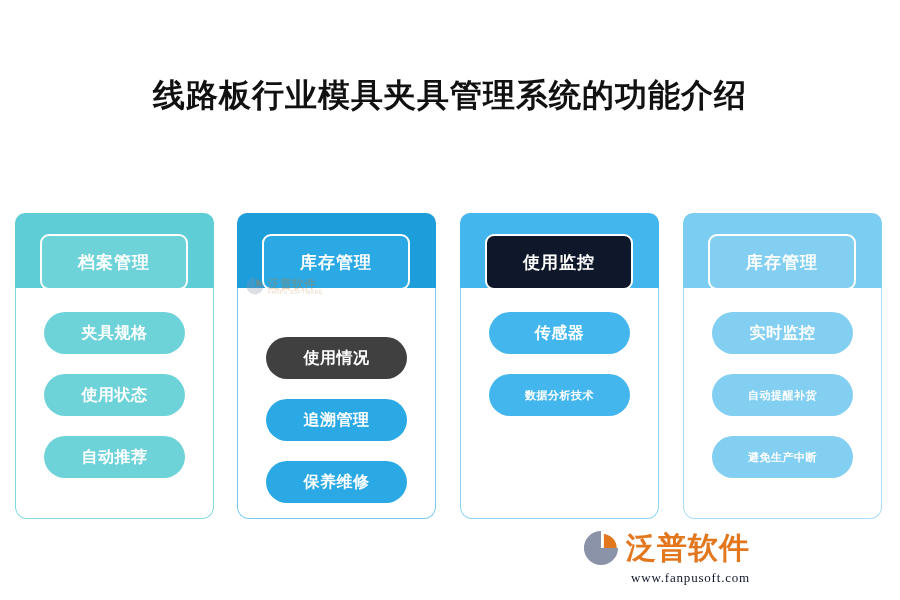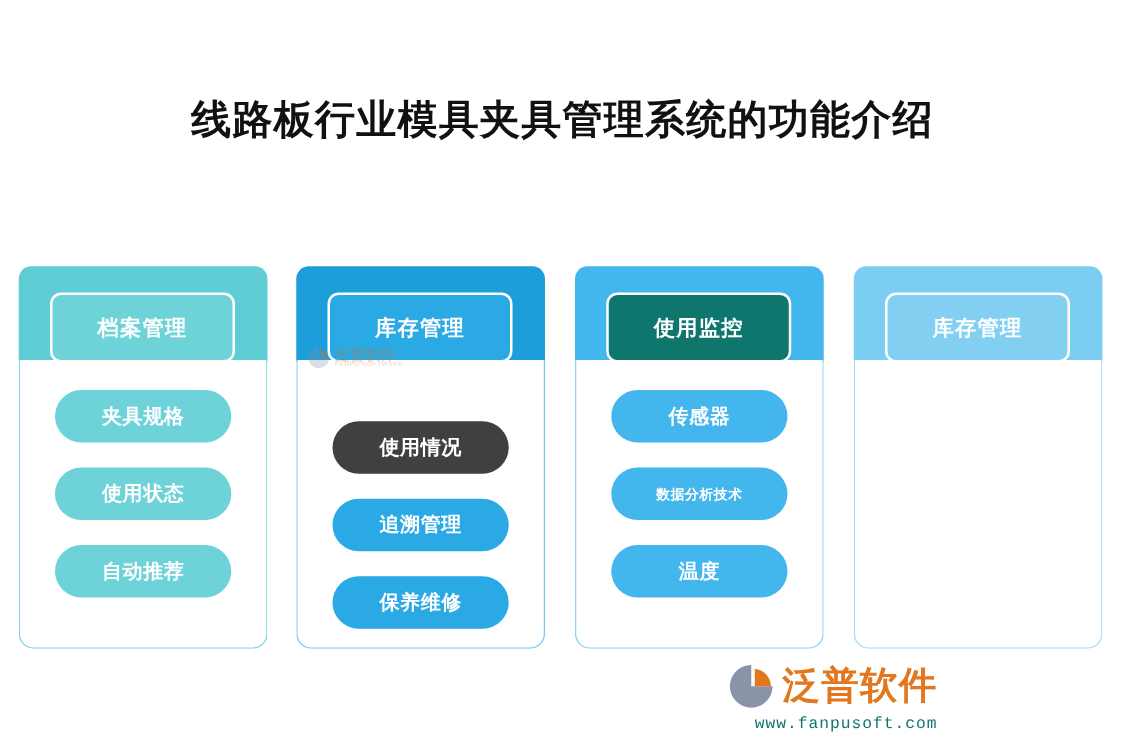--- a/index.html
+++ b/index.html
@@ -157,24 +157,24 @@
   #brand-logo .logo-name {
     font-size:30px;
     font-weight:bold;
     color:#e2771e;
     letter-spacing:1px;
     font-family:"Liberation Sans", sans-serif;
     line-height:1;
   }
   #brand-logo .logo-url {
     font-size:13px;
-    color:#0f766e;
+    color:#0f172a;
     letter-spacing:0.8px;
     margin-top:3px;
-    font-family:Liberation Mono, monospace;
+    font-family:Liberation Serif, serif;
   }
 </style>
 </head>
 <body>
 
 <div id="stage" style="background: rgb(255, 255, 255);">
 
   <div id="page-title">线路板行业模具夹具管理系统的功能介绍</div>
 
   <div id="columns">
@@ -207,32 +207,36 @@
       <div class="items">
         <div class="item-pill" style="background: #404040; margin-top: 25px;">使用情况</div>
         <div class="item-pill" style="background: rgb(42, 169, 228);">追溯管理</div>
         <div class="item-pill" style="background: rgb(42, 169, 228);">保养维修</div>
       </div>
     </div>
 
     <div class="column col-2">
       <div class="card-band" style="background: rgb(68, 182, 238);"></div>
       <div class="card-body" style="border-color: rgb(138, 212, 244);"></div>
-      <div class="card-header" style="background: #0f766e;">使用监控</div>
+      <div class="card-header" style="background: #0f172a;">使用监控</div>
       <div class="items">
         <div class="item-pill" style="background: rgb(68, 182, 238);">传感器</div>
         <div class="item-pill wide" style="background: rgb(68, 182, 238);">数据分析技术</div>
-        <div class="item-pill" style="background: rgb(68, 182, 238);">温度</div>
       </div>
     </div>
 
     <div class="column col-3">
       <div class="card-band" style="background: rgb(124, 205, 242);"></div>
       <div class="card-body" style="border-color: rgb(166, 220, 247);"></div>
       <div class="card-header" style="background: rgb(130, 207, 242);">库存管理</div>
+      <div class="items">
+        <div class="item-pill" style="background: rgb(130, 207, 242);">实时监控</div>
+        <div class="item-pill wide" style="background: rgb(130, 207, 242);">自动提醒补货</div>
+        <div class="item-pill wide" style="background: rgb(130, 207, 242);">避免生产中断</div>
+      </div>
     </div>
 
   </div>
 
   <div id="brand-logo">
     <div class="logo-row">
       <svg class="logo-mark" viewBox="0 0 40 40">
         <path d="M20 2 A18 18 0 1 0 38 20 L20 20 Z" fill="#8a93a8"></path>
         <path d="M23 5.2 A15.2 15.2 0 0 1 36.6 20 L23 20 Z" fill="#e2771e"></path>
       </svg>

